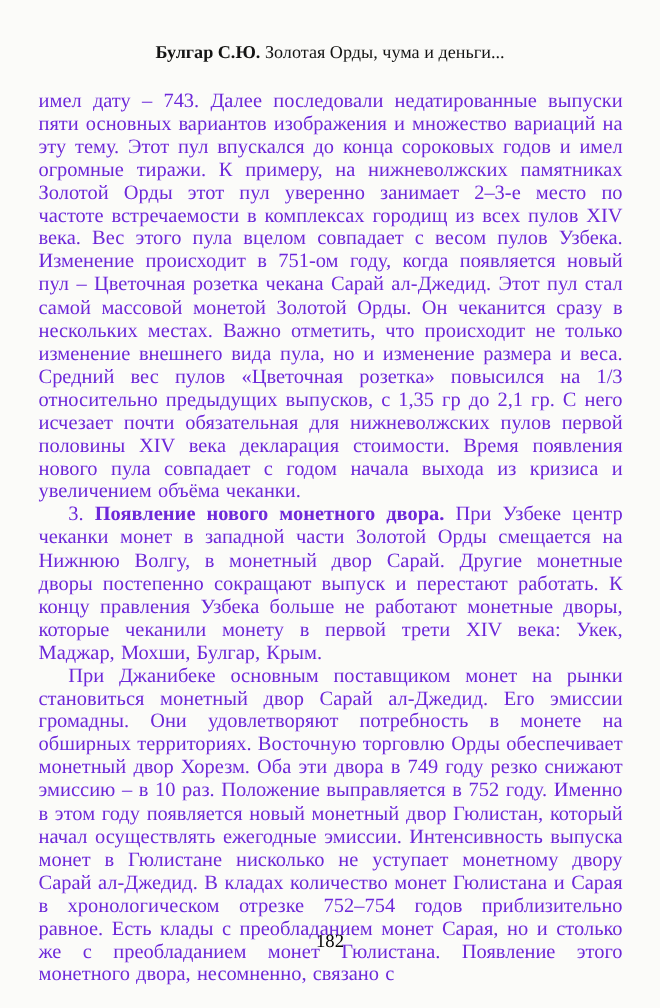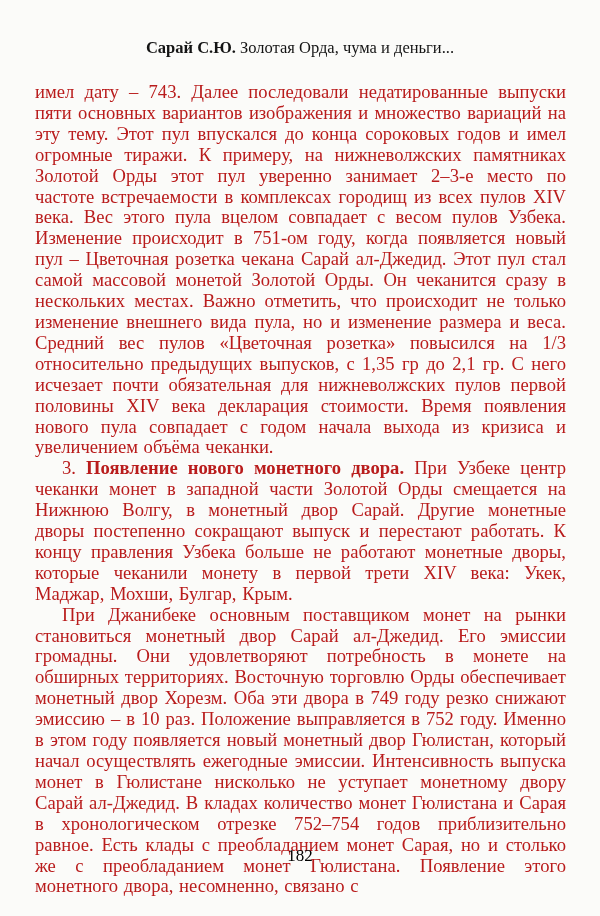--- a/index.html
+++ b/index.html
@@ -35,21 +35,21 @@
     font-weight: bold;
   }
   .body-text {
     position: absolute;
     top: 82px;
     left: 35px;
     width: 531px;
     font-size: 18.6px;
     line-height: 20.9px;
     text-align: justify;
-    color: #b91c1c;
+    color: #6d28d9;
   }
   .body-text p {
     margin: 0;
     padding: 0;
     word-spacing: 1px;
   }
   .body-text p.indented {
     text-indent: 27px;
   }
   .section-heading {
@@ -64,21 +64,21 @@
     font-size: 17px;
     color: #000000;
   }
 </style>
 </head>
 <body>
 
 <div class="page">
 
   <div class="running-head">
-    <span class="author">Сарай С.Ю.</span><span> Золотая Орда, чума и деньги...</span>
+    <span class="author">Булгар С.Ю.</span><span> Золотая Орды, чума и деньги...</span>
   </div>
 
   <div class="body-text">
     <p>имел дату – 743. Далее последовали недатированные выпуски пяти основных вариантов изображения и множество вариаций на эту тему. Этот пул впускался до конца сороковых годов и имел огромные тиражи. К примеру, на нижневолжских памятниках Золотой Орды этот пул уверенно занимает 2–3-е место по частоте встречаемости в комплексах городищ из всех пулов XIV века. Вес этого пула вцелом совпадает с весом пулов Узбека. Изменение происходит в 751-ом году, когда появляется новый пул – Цветочная розетка чекана Сарай ал-Джедид. Этот пул стал самой массовой монетой Золотой Орды. Он чеканится сразу в нескольких местах. Важно отметить, что происходит не только изменение внешнего вида пула, но и изменение размера и веса. Средний вес пулов «Цветочная розетка» повысился на 1/3 относительно предыдущих выпусков, с 1,35 гр до 2,1 гр. С него исчезает почти обязательная для нижневолжских пулов первой половины XIV века декларация стоимости. Время появления нового пула совпадает с годом начала выхода из кризиса и увеличением объёма чеканки.</p>
     <p class="indented"><span>3. </span><span class="section-heading">Появление нового монетного двора.</span><span> При Узбеке центр чеканки монет в западной части Золотой Орды смещается на Нижнюю Волгу, в монетный двор Сарай. Другие монетные дворы постепенно сокращают выпуск и перестают работать. К концу правления Узбека больше не работают монетные дворы, которые чеканили монету в первой трети XIV века: Укек, Маджар, Мохши, Булгар, Крым.</span></p>
     <p class="indented">При Джанибеке основным поставщиком монет на рынки становиться монетный двор Сарай ал-Джедид. Его эмиссии громадны. Они удовлетворяют потребность в монете на обширных территориях. Восточную торговлю Орды обеспечивает монетный двор Хорезм. Оба эти двора в 749 году резко снижают эмиссию – в 10 раз. Положение выправляется в 752 году. Именно в этом году появляется новый монетный двор Гюлистан, который начал осуществлять ежегодные эмиссии. Интенсивность выпуска монет в Гюлистане нисколько не уступает монетному двору Сарай ал-Джедид. В кладах количество монет Гюлистана и Сарая в хронологическом отрезке 752–754 годов приблизительно равное. Есть клады с преобладанием монет Сарая, но и столько же с преобладанием монет Гюлистана. Появление этого монетного двора, несомненно, связано с</p>
   </div>
 
   <div class="folio">182</div>
 

